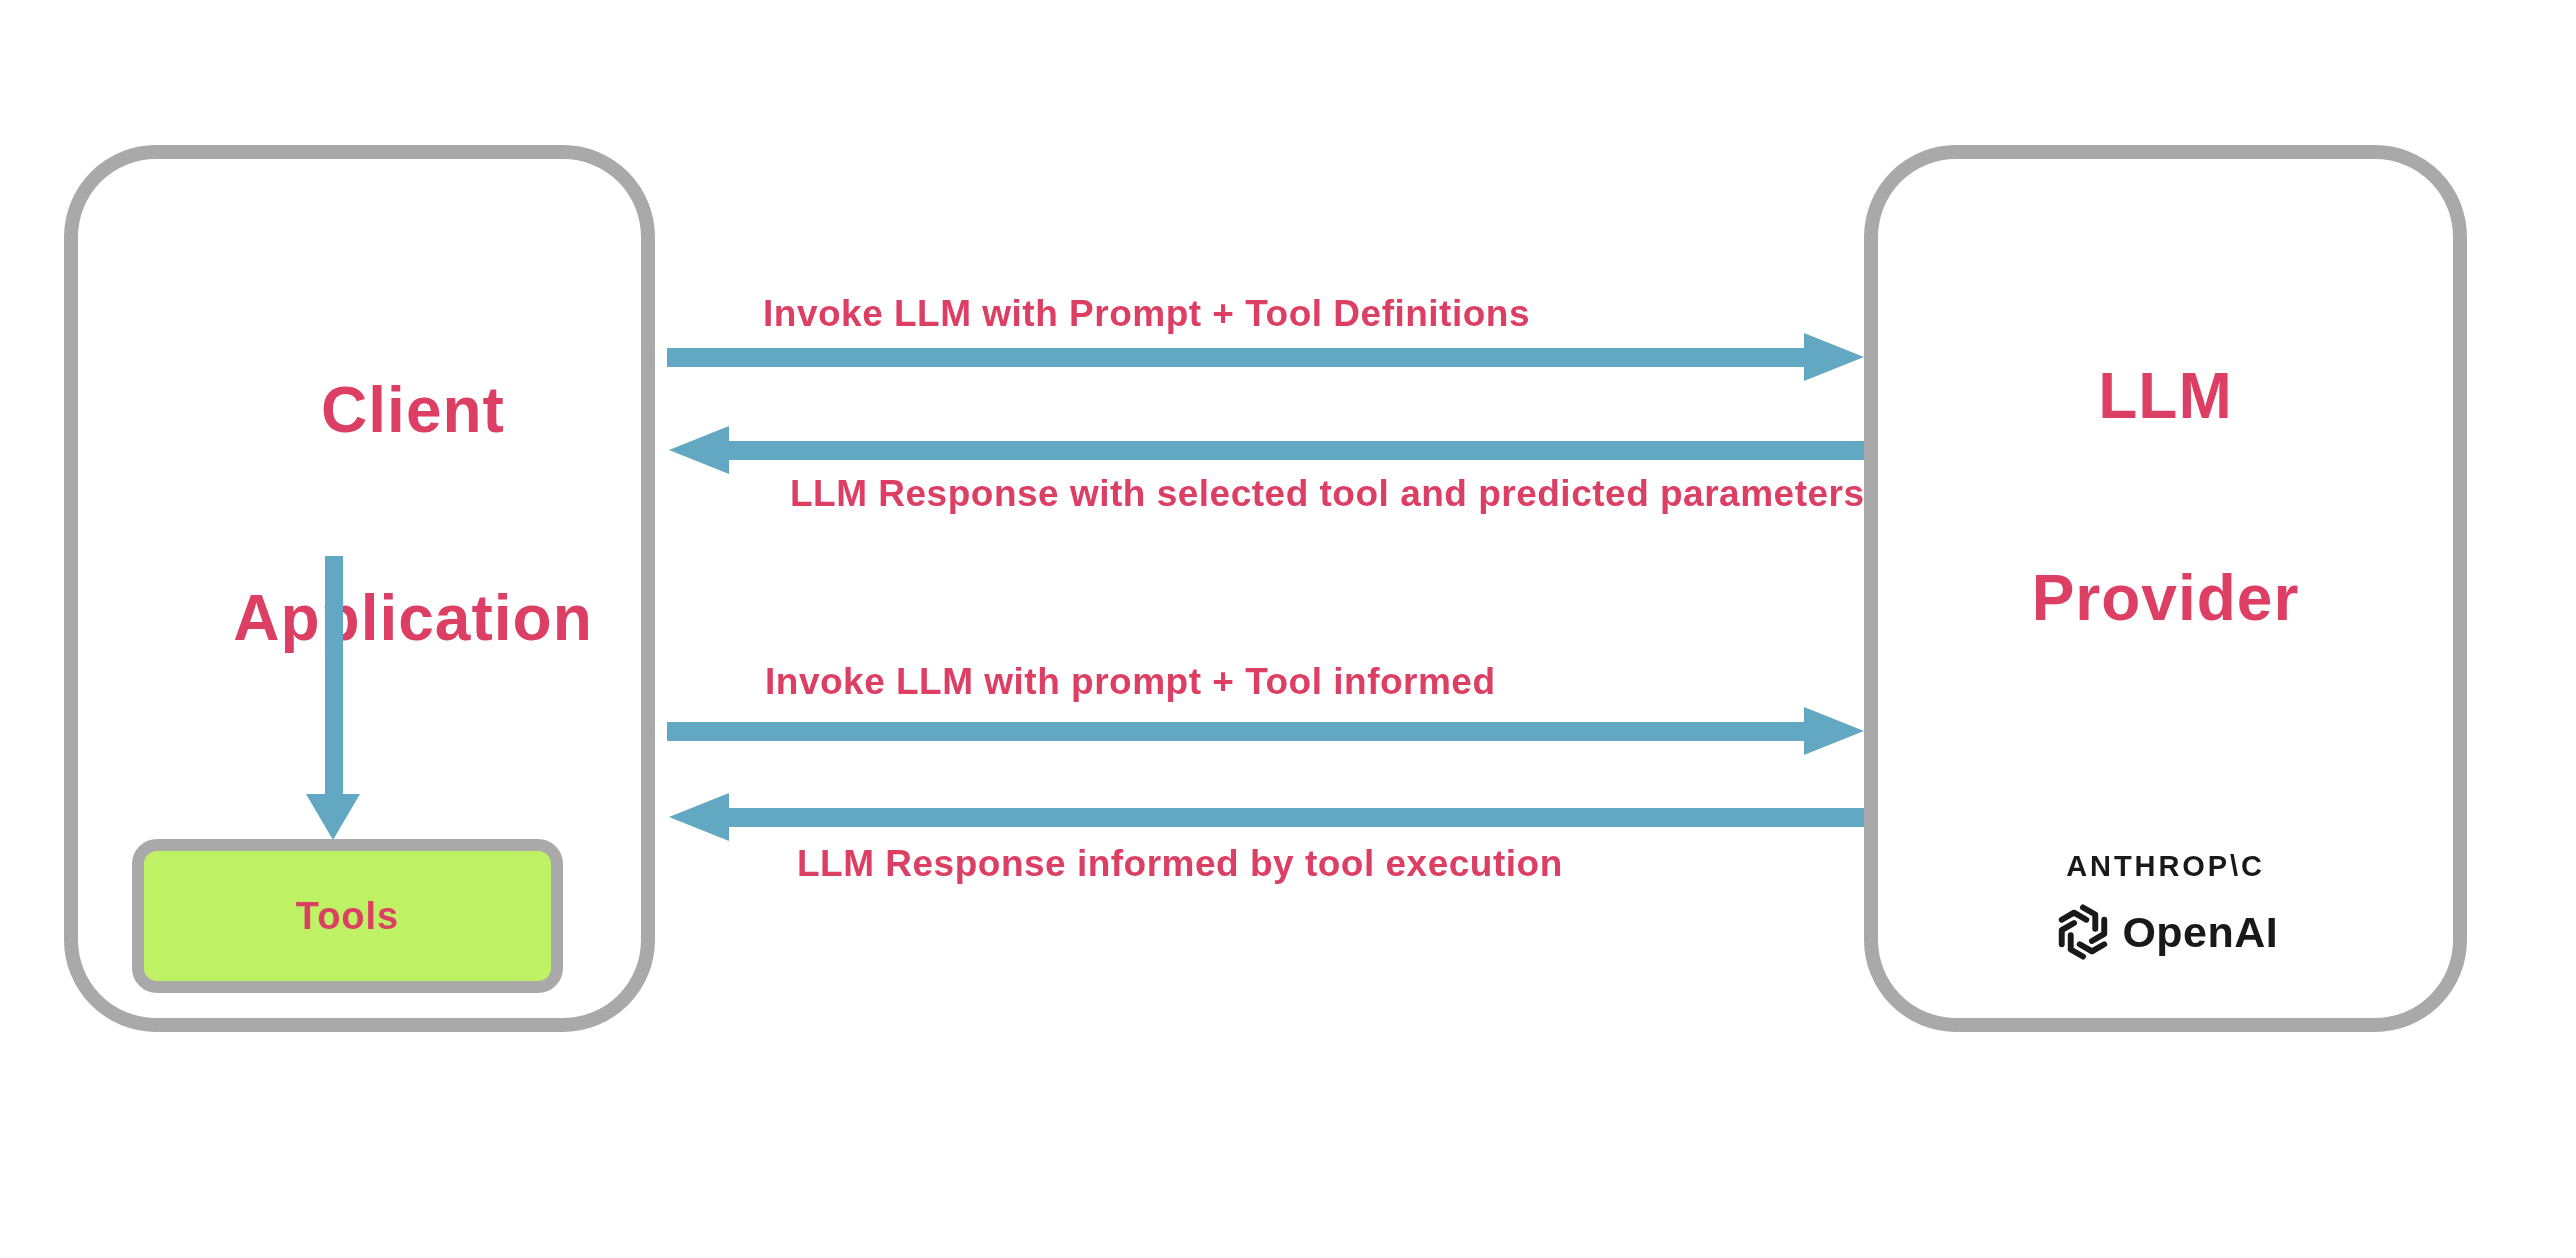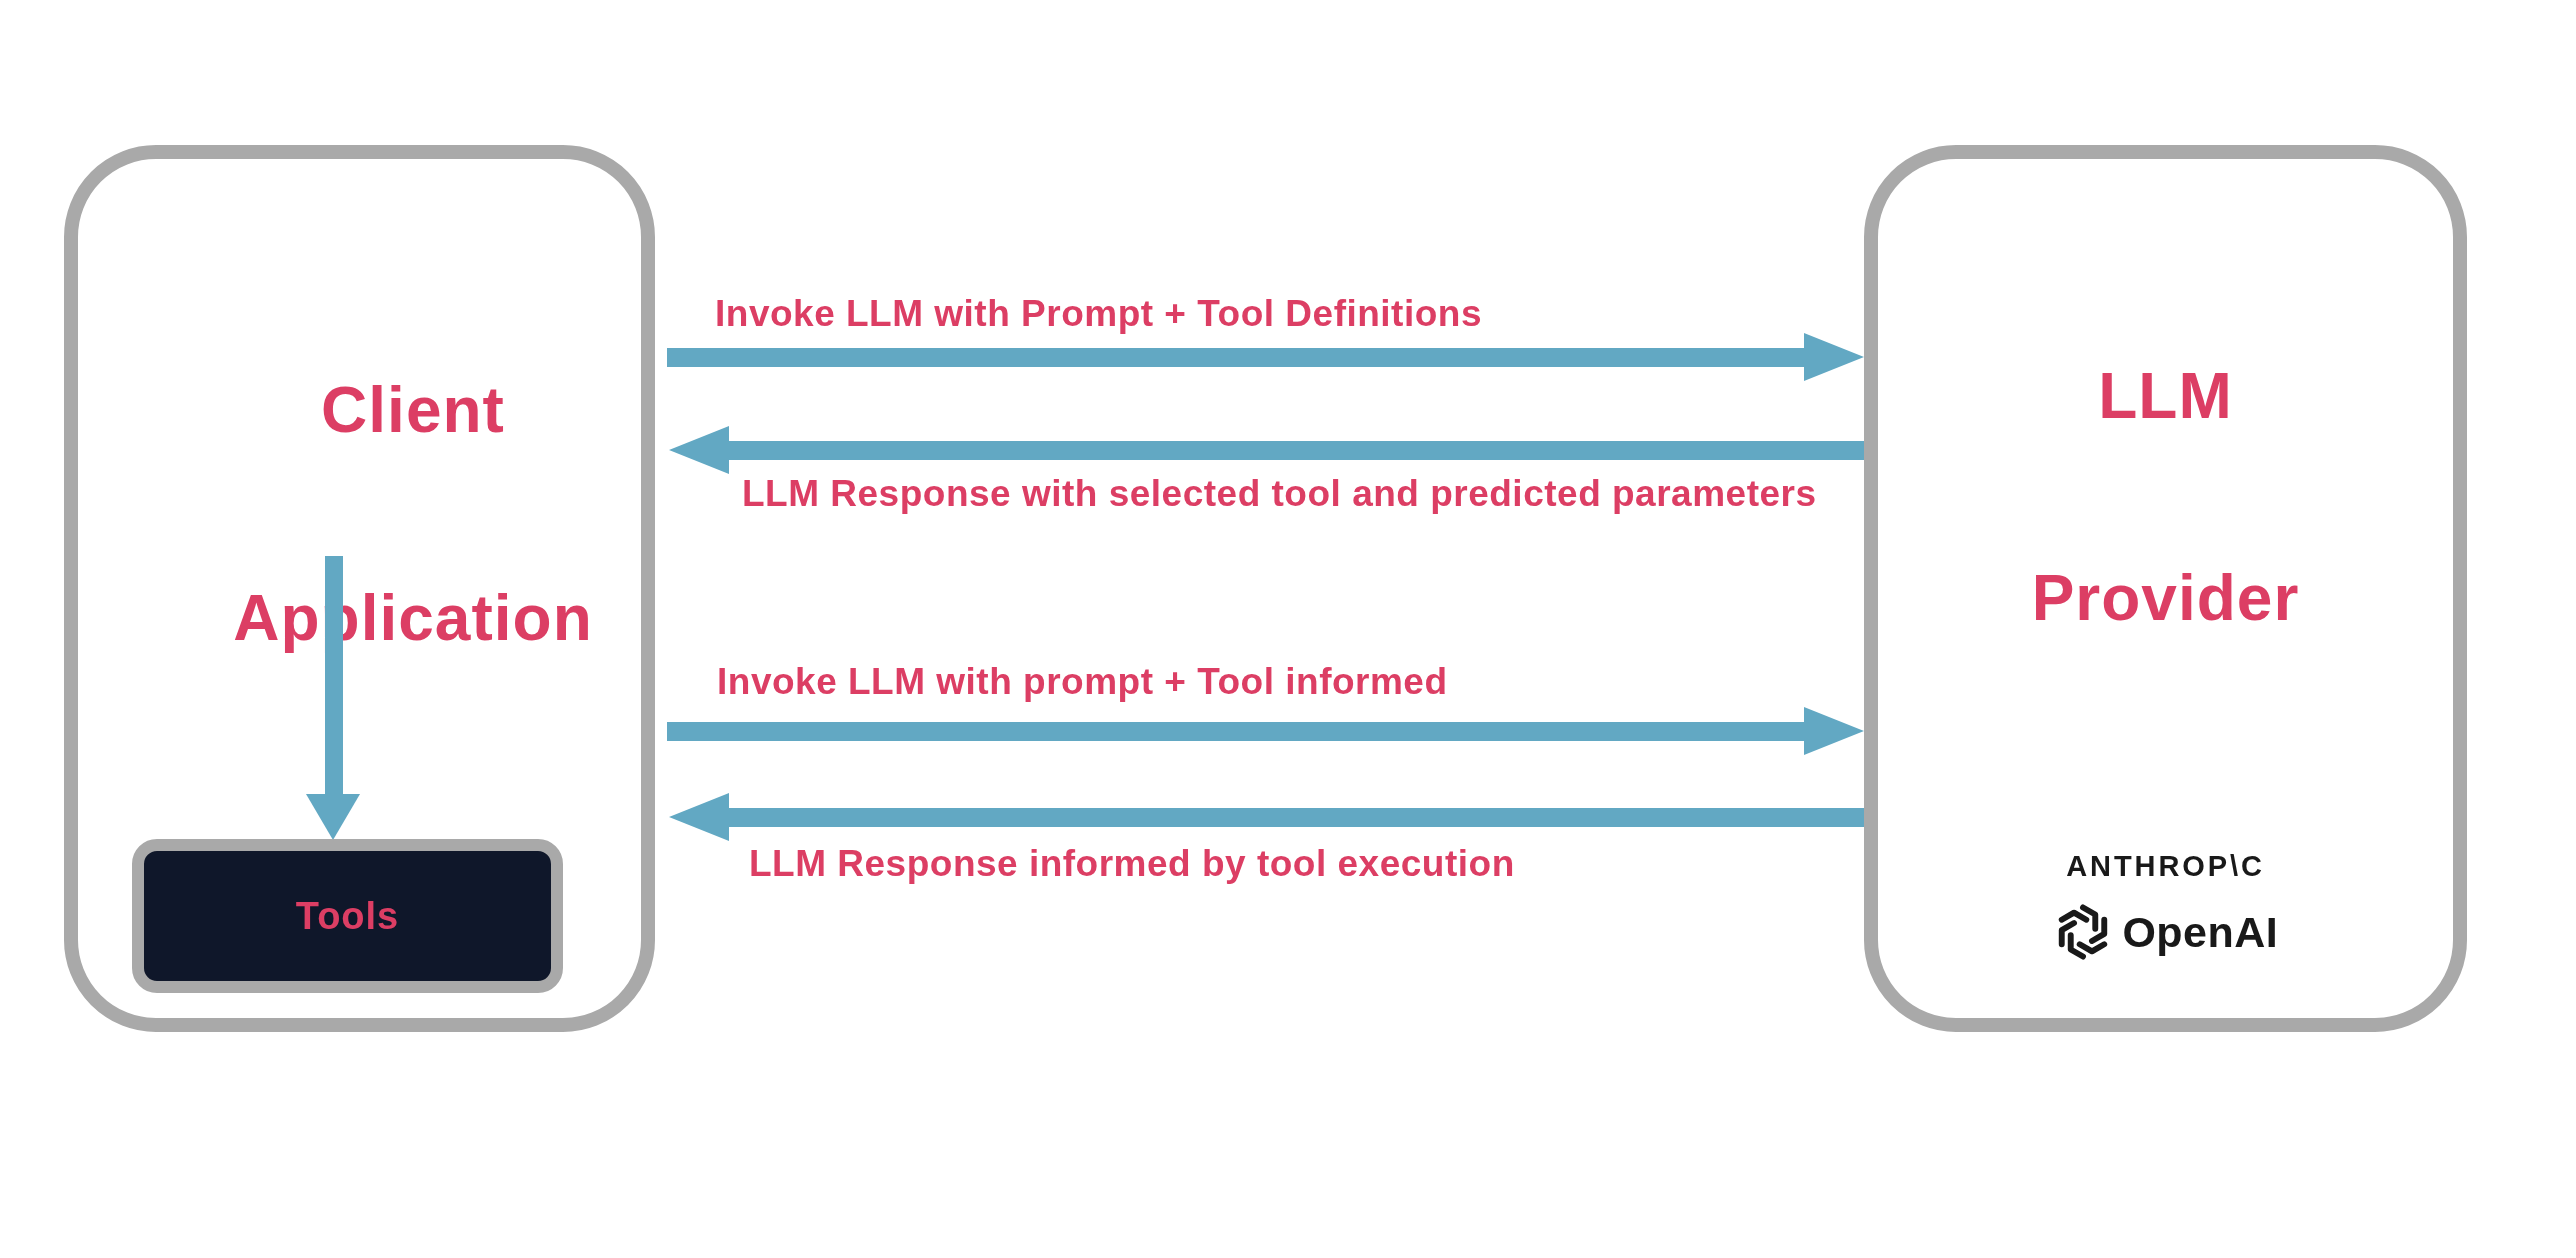--- a/index.html
+++ b/index.html
@@ -13,40 +13,40 @@
   
   .node{position:absolute;background:#fff;border:14.5px solid var(--gray);border-radius:92px;}
   .client-box{left:64px;top:145px;width:591px;height:887px;}
   .provider-box{left:1864px;top:145px;width:603px;height:887px;}
 
   .node-title{position:absolute;text-align:center;color:var(--pink);font-size:64px;line-height:104px;letter-spacing:1px;white-space:pre-line;}
   .client-title{left:64px;top:358px;width:698px;}
   .provider-title{left:1864px;top:346px;width:603px;line-height:101px;}
 
   
-  .tools-box{position:absolute;left:132px;top:839px;width:431px;height:154px;border:12.6px solid var(--gray);border-radius:25px;background:#0f172a;display:flex;align-items:center;justify-content:center;}
+  .tools-box{position:absolute;left:132px;top:839px;width:431px;height:154px;border:12.6px solid var(--gray);border-radius:25px;background:#bef264;display:flex;align-items:center;justify-content:center;}
   .tools-label{color:var(--pink);font-size:38px;letter-spacing:1px;}
 
   
   .v-shaft{position:absolute;left:325px;top:556px;width:18.4px;height:239px;background:var(--blue);}
   .v-head{position:absolute;left:306px;top:794px;width:0;height:0;border-left:27px solid transparent;border-right:27px solid transparent;border-top:46px solid var(--blue);}
 
   .run-note{position:absolute;left:373px;top:613px;width:280px;color:var(--pink);font-size:34px;line-height:45px;}
 
   
   .shaft{position:absolute;height:19.3px;background:var(--blue);}
   .head-right{position:absolute;width:0;height:0;border-top:24px solid transparent;border-bottom:24px solid transparent;border-left:60px solid var(--blue);}
   .head-left{position:absolute;width:0;height:0;border-top:24px solid transparent;border-bottom:24px solid transparent;border-right:60px solid var(--blue);}
 
   .s1{left:667px;top:348px;width:1137px;}  .h1{left:1804px;top:333px;}
   .s2{left:729px;top:441px;width:1135px;}  .h2{left:669px;top:426px;}
   .s3{left:667px;top:722px;width:1137px;}  .h3{left:1804px;top:707px;}
   .s4{left:729px;top:808px;width:1135px;}  .h4{left:669px;top:793px;}
 
-  .msg-label{position:absolute;color:var(--pink);font-size:37px;white-space:nowrap;letter-spacing:0.5px;}
+  .msg-label{position:absolute;color:var(--pink);font-size:37px;white-space:nowrap;letter-spacing:0.5px;margin-left:48px;}
   .l1{left:715px;top:293px;}
   .l2{left:742px;top:473px;}
   .l3{left:717px;top:661px;}
   .l4{left:749px;top:843px;}
 
   
   .anthropic{position:absolute;left:1864px;top:840px;width:603px;text-align:center;color:var(--dark);font-size:29px;letter-spacing:2.9px;margin-top:10px;}
   .openai-row{position:absolute;left:1864px;top:902px;width:603px;display:flex;align-items:center;justify-content:center;gap:9.7px;}
   .openai-icon{color:var(--dark);display:block;}
   .openai-word{color:var(--dark);font-size:43px;letter-spacing:0.5px;}

